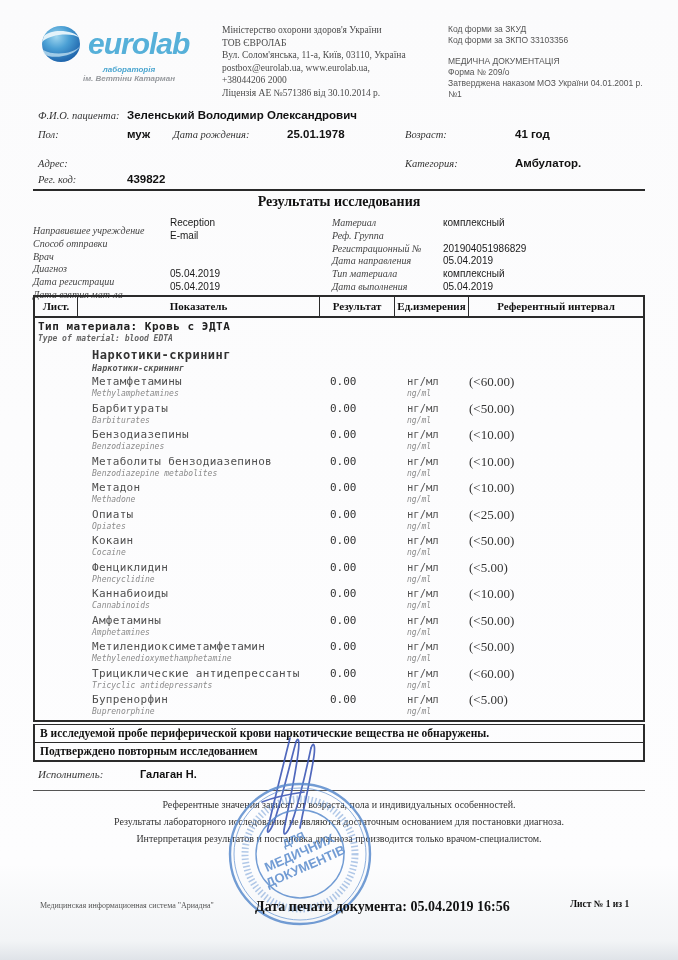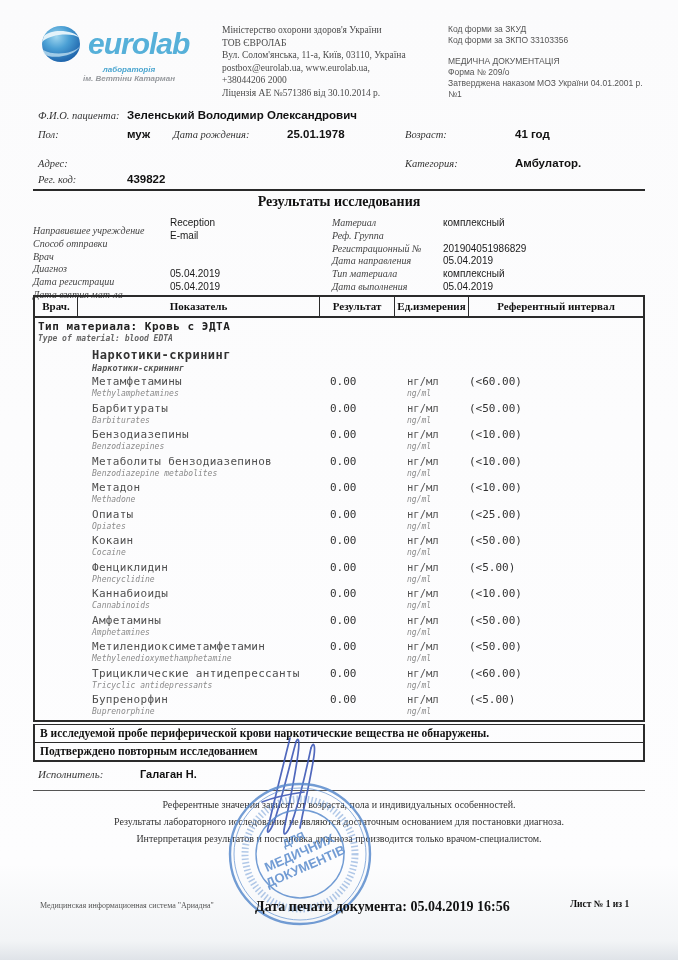--- a/index.html
+++ b/index.html
@@ -63,21 +63,21 @@
   .group-ru{font-size:12px;font-weight:bold;color:#333;letter-spacing:0.5px;}
   .group-en{font-size:8.5px;font-weight:bold;font-style:italic;color:#555;margin-top:1px;}
   .arow{display:grid;grid-template-columns:285px 75px 74px auto;height:26.5px;overflow:visible;}
   .a-name{padding-left:57px;}
   .a-name .ru{font-size:11px;color:#4f4f4f;line-height:13px;letter-spacing:0.3px;}
   .a-name .en{font-size:8px;font-style:italic;color:#8a8a8a;line-height:11px;}
   .a-res{padding-left:10px;font-size:11px;color:#333;line-height:13px;}
   .a-unit{padding-left:12px;}
   .a-unit .ru{font-size:10.5px;color:#555;line-height:13px;}
   .a-unit .en{font-size:8px;font-style:italic;color:#8a8a8a;line-height:11px;}
-  .a-ref{font-size:11px;color:#333;line-height:13px;}
+  .a-ref{font-size:13px;color:#333;line-height:13px;font-family:Liberation Serif, serif;}
   
   .conclusion{border:2px solid #2b2b2b;border-top:1.5px solid #2b2b2b;margin-top:2px;}
   .conclusion .c-line{font-size:11.5px;font-weight:bold;color:#111;padding:2px 4px 3px 5px;}
   .conclusion .c-line:first-child{border-bottom:1px solid #2b2b2b;}
   .executor{margin-top:6px;height:16px;position:relative;font-size:11px;}
   .executor .e-lab{position:absolute;left:5px;font-style:italic;color:#333;}
   .executor .e-val{position:absolute;left:107px;font-family:"Liberation Sans", sans-serif;font-weight:bold;font-size:11px;color:#111;}
   .thin-rule{margin-top:6px;border-top:1.5px solid #555;width:612px;}
   .notes{margin-top:5px;text-align:center;font-size:10px;line-height:17px;color:#333;}
   
@@ -209,21 +209,21 @@
         <div class="meta-row">
           <span class="m-lab">Дата выполнения</span>
           <span class="m-val">05.04.2019</span>
         </div>
       </div>
   </div>
 
   <div class="content">
     <div class="rtable">
       <div class="thead" id="table-head">
-          <div class="th">Врач.</div>
+          <div class="th">Лист.</div>
           <div class="th">Показатель</div>
           <div class="th">Результат</div>
           <div class="th">Ед.измерения</div>
           <div class="th">Референтный интервал</div>
         </div>
       <div class="material-row mono">
         <div class="material-ru">Тип материала: Кровь с ЭДТА</div>
         <div class="material-en">Type of material: blood EDTA</div>
       </div>
       <div class="group-row mono">

